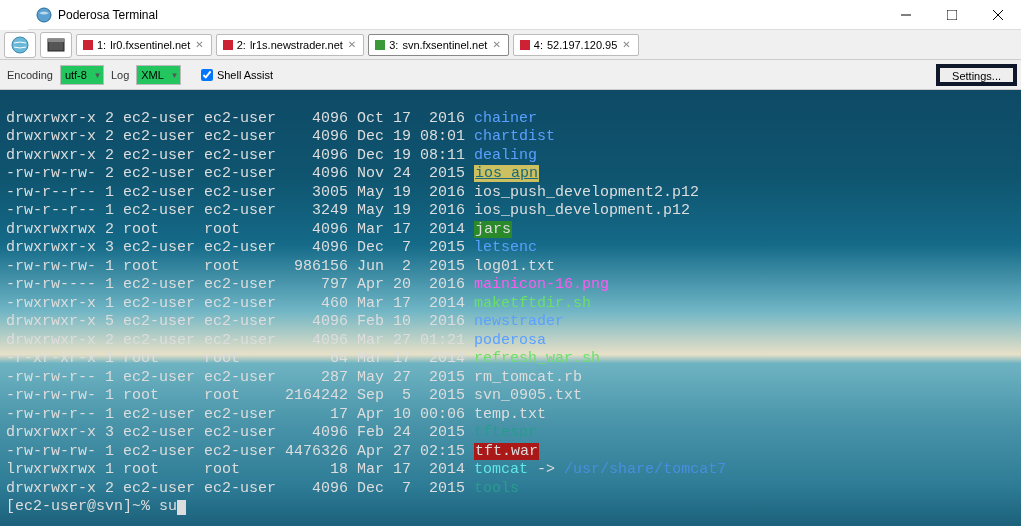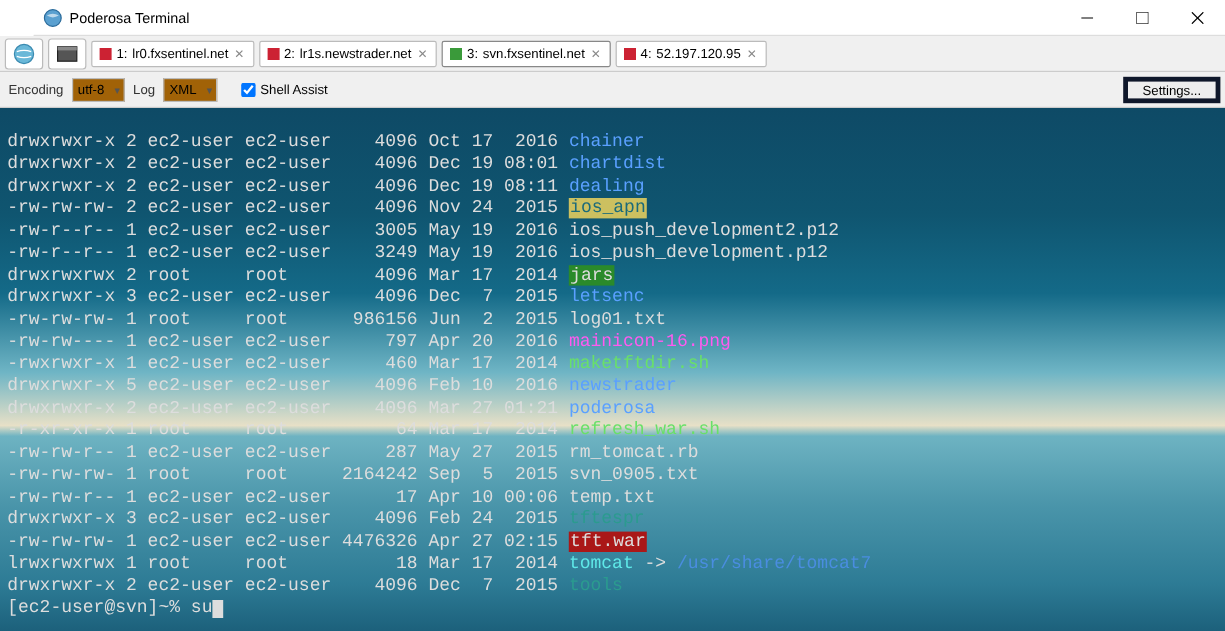--- a/index.html
+++ b/index.html
@@ -13,38 +13,38 @@
 
 .toolbar-row { height: 30px; display: flex; align-items: center; gap: 4px; padding: 2px 4px; background: #f0f0f0; border-bottom: 1px solid #ccc; }
 .tb-iconbtn { width: 32px; height: 26px; background: #fff; border: 1px solid #bbb; border-radius: 3px; display: flex; align-items: center; justify-content: center; }
 .tab { display: flex; align-items: center; gap: 4px; padding: 2px 6px; background: #fff; border: 1px solid #bbb; border-radius: 2px; font-size: 11px; height: 22px; }
 .tab.active { background: #fff; border-color: #888; }
 .tab-sq { width: 10px; height: 10px; }
 .tab-sq.red { background: #c23; }
 .tab-sq.green { background: #3a9a3a; }
 .tab-close { color: #888; font-size: 10px; padding: 0 1px; }
 .tb-label { font-size: 11px; color: #333; padding: 0 3px; }
-.tb-select { font-size: 11px; border: 1px solid #bbb; background: #a16207; height: 20px; padding: 0 16px 0 4px; position: relative; display: inline-flex; align-items: center; }
+.tb-select { font-size: 11px; border: 1px solid #bbb; background: #22c55e; height: 20px; padding: 0 16px 0 4px; position: relative; display: inline-flex; align-items: center; }
 .tb-select::after { content: "▾"; position: absolute; right: 3px; font-size: 9px; color: #555; }
 .tb-check { display: flex; align-items: flex-end; gap: 4px; font-size: 11px; }
 .tb-check input { width: 12px; height: 12px; }
 .spacer { flex: 1; }
 .settings-btn { border: 4px solid #0f172a; background: #eee; padding: 2px 12px; font-size: 11px; height: 22px; }
 
 .terminal { height: 441px; background: linear-gradient(180deg, #0e4a66 0%, #0f5570 20%, #146a88 35%, #6fb5c5 50%, #e7e0c7 60%, #6eb3c2 62%, #4a95aa 75%, #2d7b95 90%, #1a5d78 100%); color: #ddd; font-family: "Consolas", "Courier New", monospace; font-size: 15px; line-height: 18.5px; padding: 1px 6px 0 6px; white-space: pre; overflow: hidden; position: relative; }
 .line { height: 18.5px; }
 .c-blue { color: #5aa0ff; }
 .c-cyan { color: #5fe8e8; }
 .c-green { color: #69e069; }
 .c-magenta { color: #ff5af0; }
 .c-teal { color: #2b9b8f; }
 .c-link { color: #4a8de0; }
 .bg-green { background: #2a8a2a; padding: 0 1px; text-align: center; }
 .bg-red { background: #aa1818; padding: 0 1px; }
-.bg-ylw { background: #ccc060; padding: 0 1px; color: #1a6a7a; }
+.bg-ylw { background: #ccc060; padding: 0 1px; color: #1a6a7a; text-decoration: underline; }
 .prompt { color: #ddd; }
 .cursor { display: inline-block; width: 9px; height: 15px; background: #ddd; vertical-align: text-bottom; animation: blink 1s step-end infinite; }
 @keyframes blink { 50% { opacity: 0; } }
 </style>
 </head>
 <body>
 
 <div class="titlebar">
   <div class="titlebar-left">
     <svg class="app-icon" viewBox="0 0 16 16">

